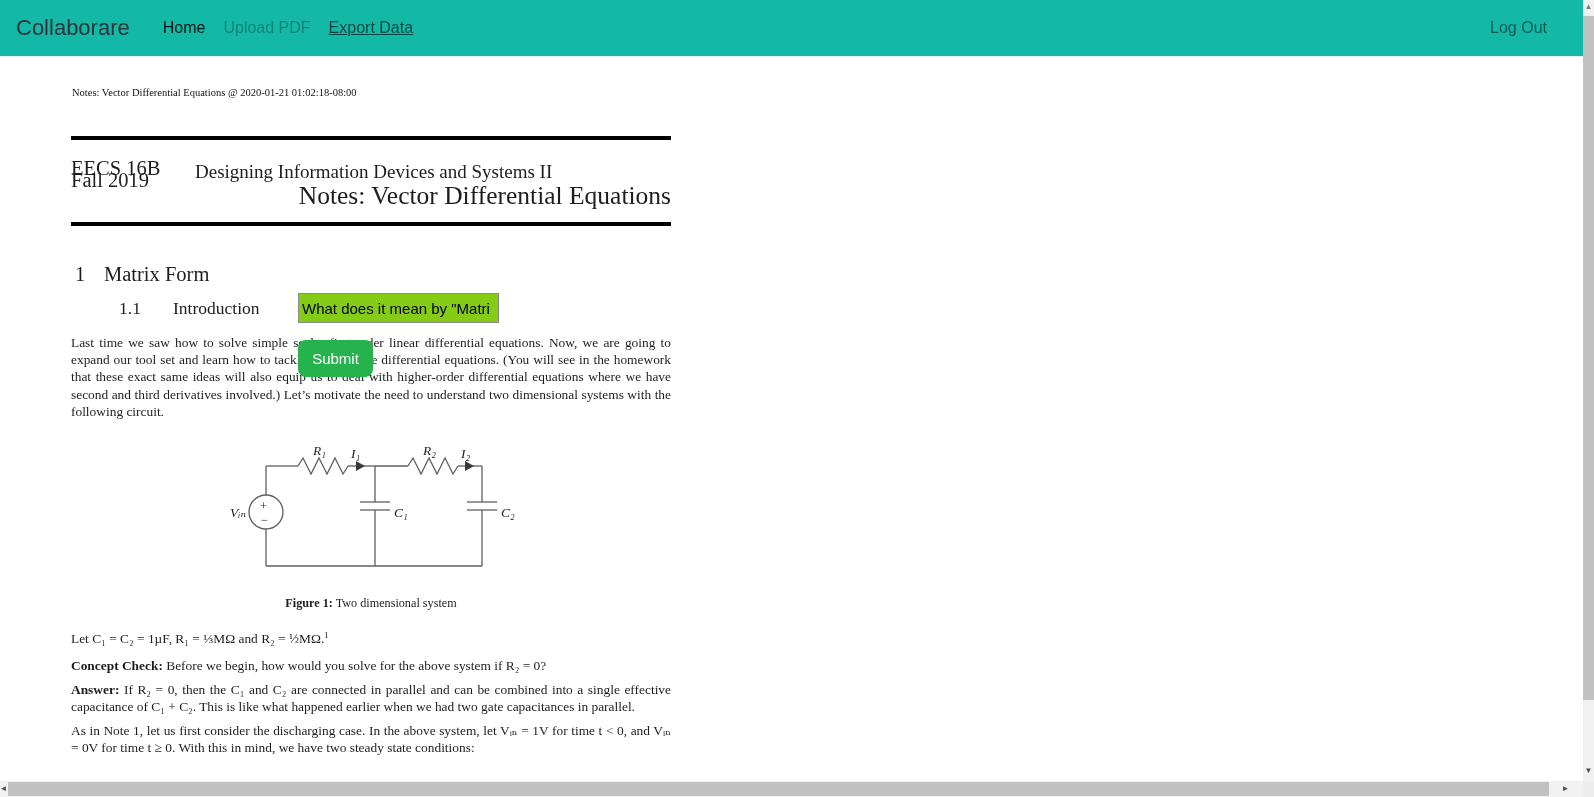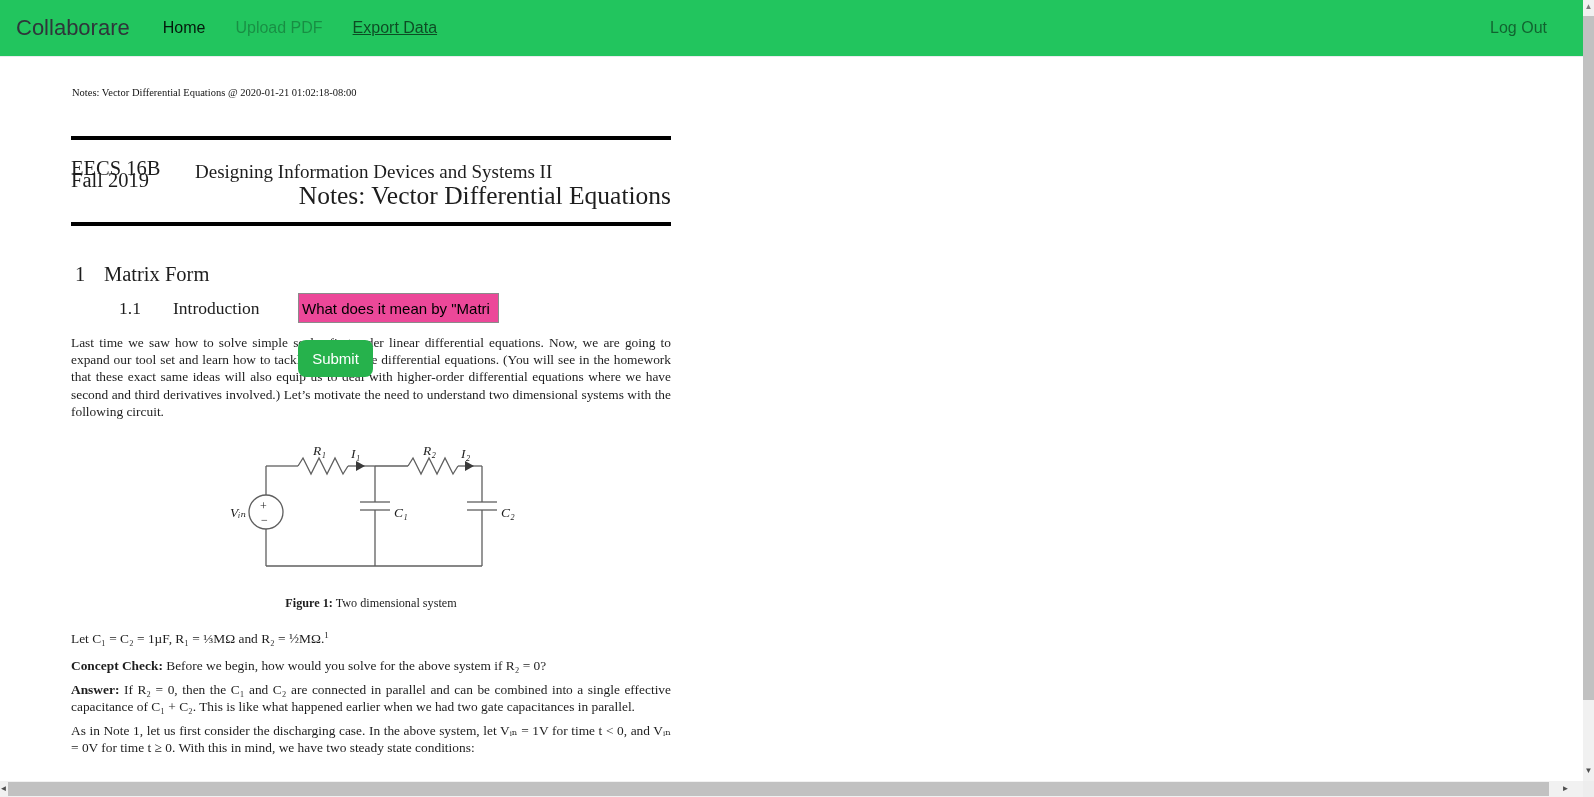--- a/index.html
+++ b/index.html
@@ -6,21 +6,21 @@
   html, body { width: 1594px; height: 797px; overflow: hidden; background: #ffffff; }
   body { font-family: "Liberation Sans", sans-serif; position: relative; }
 
   
   .navbar {
     position: absolute; top: 0; left: 0; width: 1583px; height: 57px;
     background: #f8f9fa; border-bottom: 1px solid #e9ecef;
     display: flex; align-items: center; padding: 0 36px 0 16px;
   }
   .brand { font-size: 22px; color: #2f353a; margin-right: 24px; cursor: pointer; }
-  .nav-links { display: flex; align-items: center; gap: 12px; }
+  .nav-links { display: flex; align-items: center; gap: 0; }
   .nav-link { font-size: 16px; padding: 8px 9px; cursor: pointer; }
   .nav-link.active   { color: rgba(0,0,0,.88); }
   .nav-link.disabled { color: rgba(0,0,0,.28); }
   .nav-link.normal   { color: rgba(0,0,0,.62); text-decoration: underline; }
   .nav-spacer { flex: 1; }
   .logout { font-size: 16px; color: rgba(0,0,0,.5); cursor: pointer; }
 
   
   .doc {
     position: absolute; top: 57px; left: 71px; width: 600px; height: 740px;
@@ -46,21 +46,21 @@
   .fig-caption b { font-size: 12.2px; }
   .let-line { top: 574px; left: 0; font-size: 13.4px; }
   .p-concept { top: 600px; left: 0; }
   .p-answer  { top: 624px; left: 0; }
   .p-discharge { top: 665px; left: 0; }
   sup.fn { font-size: 9px; vertical-align: super; line-height: 0; }
 
   
   .question-input {
     position: absolute; left: 298px; top: 293px; width: 201px; height: 30px;
-    border: 1px solid #8b8b8b; background: #ec4899; font-family: "Liberation Sans", sans-serif;
+    border: 1px solid #8b8b8b; background: #84cc16; font-family: "Liberation Sans", sans-serif;
     font-size: 15px; color: #000; padding: 0 1px 0 3px; outline: none;
   }
   .submit-btn {
     position: absolute; left: 298px; top: 340px; width: 75px; height: 37px;
     border: none; border-radius: 8px; color: #ffffff;
     font-family: "Liberation Sans", sans-serif; font-size: 15px; cursor: pointer;
   }
 
   
   .circuit line, .circuit path, .circuit circle { stroke: #5f5f5f; stroke-width: 1.3; fill: none; }
@@ -85,21 +85,21 @@
     position: absolute; left: 0; top: 781px; width: 1583px; height: 16px; background: #f1f1f1;
   }
   .hscroll .thumb { position: absolute; left: 8px; top: 1px; width: 1541px; height: 14px; background: #c1c1c1; }
   .h-left  { left: -2px; top: 781px; line-height: 16px; color: #4f4f4f; }
   .h-right { left: 1560px; top: 781px; line-height: 16px; color: #4f4f4f; }
   .scroll-corner { position: absolute; left: 1583px; top: 781px; width: 11px; height: 16px; background: #ededed; }
 </style>
 </head>
 <body>
 
-<div class="navbar" style="background: #22c55e;">
+<div class="navbar" style="background: #14b8a6;">
   <div class="brand">Collaborare</div>
   <div class="nav-links">
     <div class="nav-link active">Home</div>
     <div class="nav-link disabled">Upload PDF</div>
     <div class="nav-link normal">Export Data</div>
   </div>
   <div class="nav-spacer"></div>
   <div class="logout">Log Out</div>
 </div>
 

